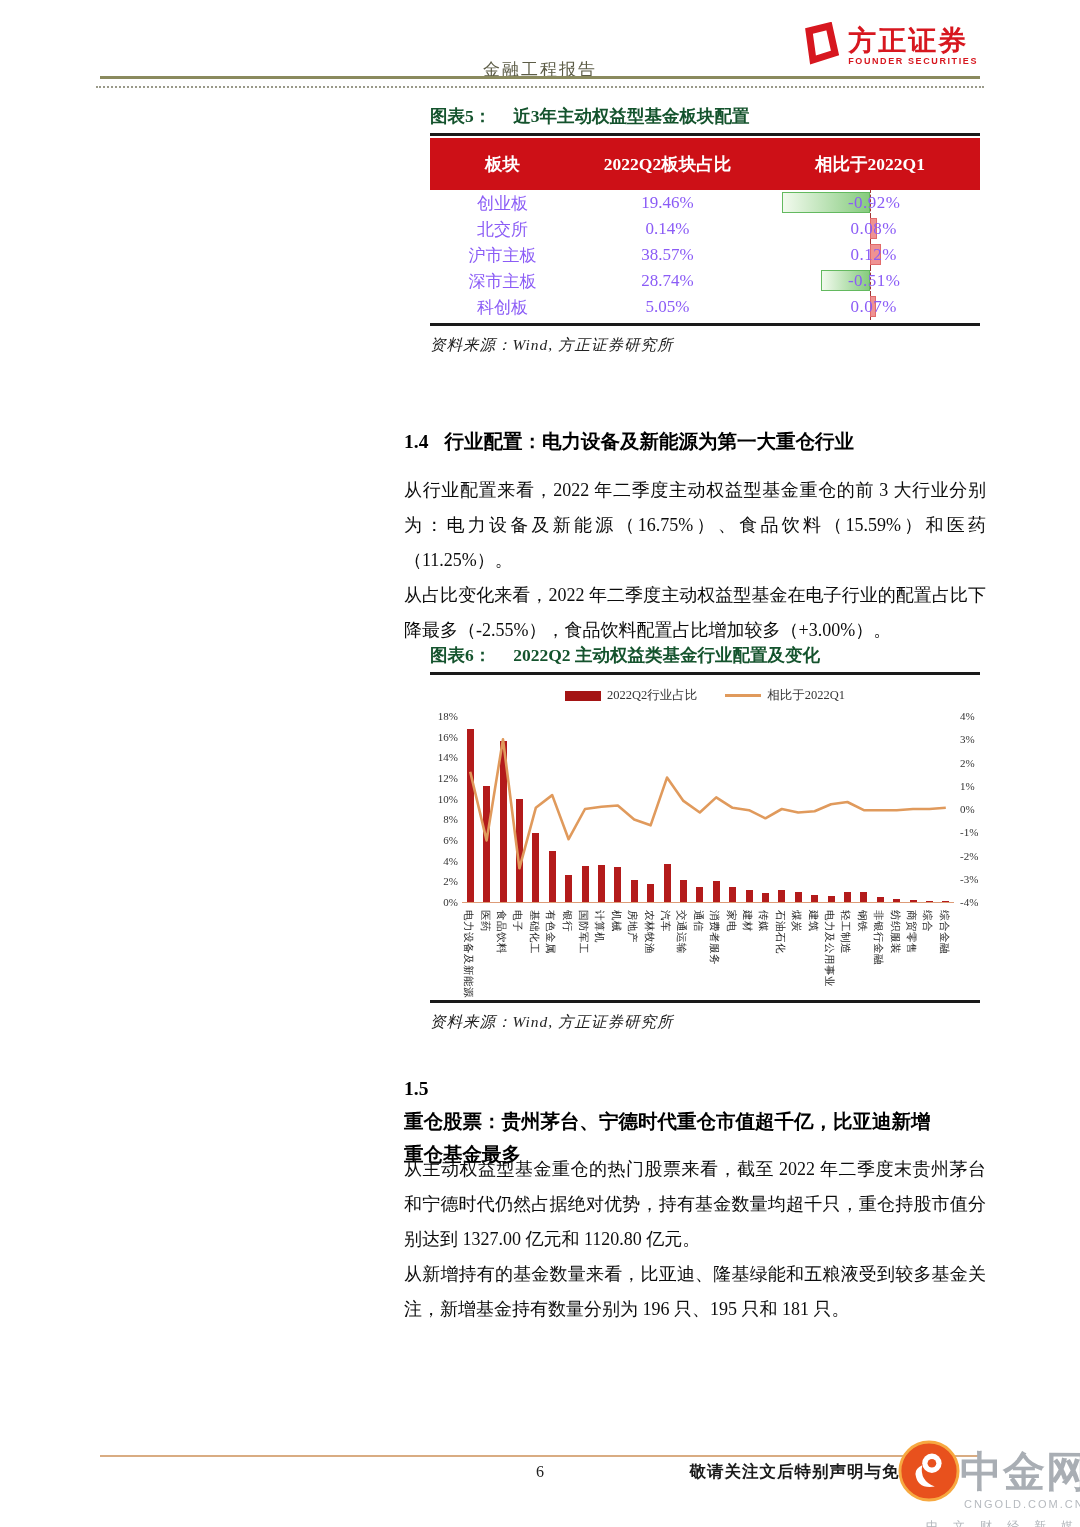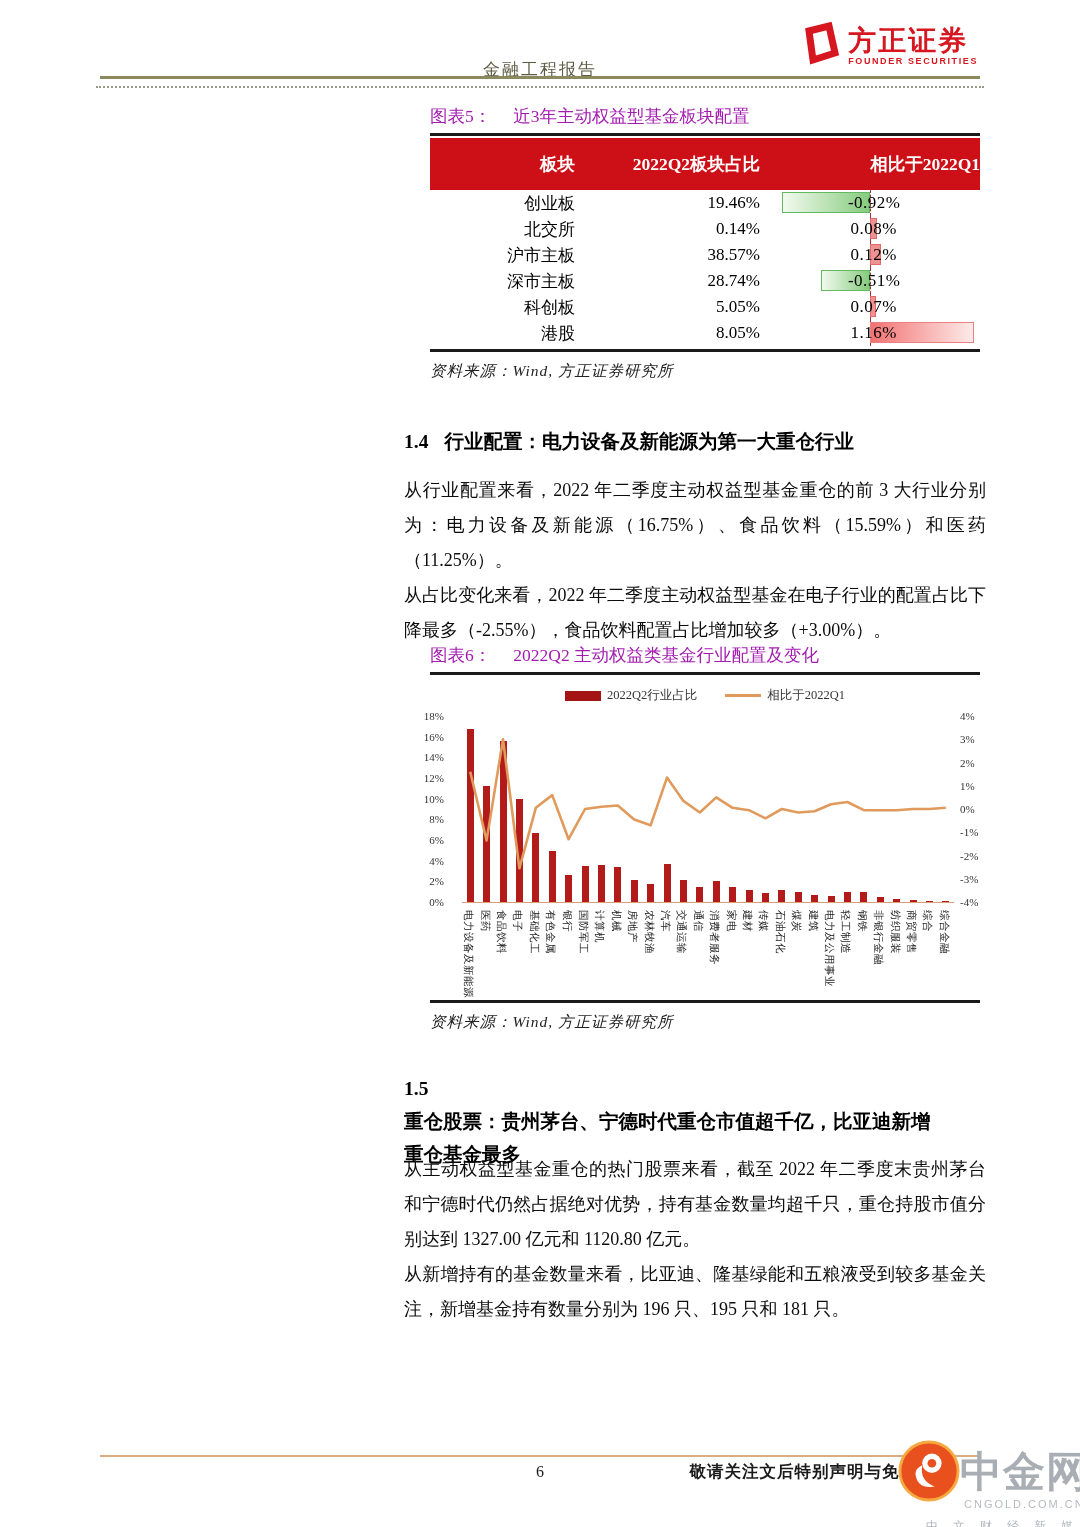--- a/index.html
+++ b/index.html
@@ -10,31 +10,31 @@
   .hdr-rule{position:absolute;left:100px;right:100px;top:76px;border-top:3px solid #8a8a5e;}
   .hdr-dotted{position:absolute;left:96px;right:96px;top:86px;border-top:2px dotted #9a9a8a;}
   .hdr-title{position:absolute;left:0;right:0;top:58px;text-align:center;font-size:17px;color:#5c5c46;letter-spacing:2px;}
   .hdr-title span{background:#fff;padding:0 14px;}
   .logo{position:absolute;right:102px;top:22px;display:flex;align-items:center;gap:8px;}
   .logo-cn{font-size:28px;font-weight:bold;color:#d7171f;font-family:"Liberation Sans","DejaVu Sans",sans-serif;letter-spacing:2px;line-height:30px;}
   .logo-en{font-size:9px;font-weight:bold;color:#d7171f;font-family:"Liberation Sans","DejaVu Sans",sans-serif;letter-spacing:1.6px;}
 
   
   .figblock{position:absolute;left:430px;width:550px;}
-  .figtitle{font-size:17.5px;font-weight:normal;color:#a21caf;line-height:24px;}
+  .figtitle{font-size:17.5px;font-weight:bold;color:#14532d;line-height:24px;}
   .figtitle .flabel{margin-right:22px;}
   .hrule{border-top:3px solid #1a1a1a;margin-top:5px;}
   .source{font-style:italic;font-size:15.5px;color:#222;margin-top:9px;letter-spacing:1px;}
 
   
   .thead{display:flex;background:#cd1017;color:#fff;font-weight:bold;font-size:17.5px;height:52px;align-items:center;margin-top:2px;}
-  .tc{text-align:right;font-family:Liberation Serif, serif;}
+  .tc{text-align:center;font-family:Liberation Serif, serif;}
   .tc1{width:145px;}.tc2{width:185px;}.tc3{width:220px;}
   .trows{position:relative;}
-  .trow{display:flex;height:26px;align-items:center;font-size:17px;color:#000000;}
+  .trow{display:flex;height:26px;align-items:center;font-size:17px;color:#8b5cf6;}
   .trow .tc3{position:relative;height:26px;}
   .trow .tc3::before{content:"";position:absolute;left:110px;top:0;bottom:0;border-left:1.5px dashed #a23535;}
   .dbar{position:absolute;top:2px;height:21px;box-sizing:border-box;z-index:1;}
   .dbar.neg{right:110px;background:linear-gradient(to right,#f2faee,#86cb7e);border:1px solid #63b95f;}
   .dbar.pos{left:110px;background:#ef9292;border:1px solid #e26a6a;}
   .dbar.pos.big{background:linear-gradient(to right,#f27272,#fcebe9);border:1px solid #ea8080;}
   .dlab{position:absolute;left:110px;transform:translateX(-42%);z-index:2;line-height:26px;letter-spacing:0.5px;}
 
   
   .section-head{position:absolute;left:404px;width:582px;font-size:19.5px;font-weight:bold;color:#000;line-height:33px;display:flex;}
@@ -45,21 +45,21 @@
   
   .legend{display:flex;justify-content:center;gap:28px;margin:12px 0 0 0;font-size:12.5px;color:#333;align-items:center;}
   .legend .item{display:flex;align-items:center;gap:6px;}
   .sw-bar{width:36px;height:10px;background:#a41414;}
   .sw-line{width:36px;height:3px;background:#e09a5c;}
   .chart{position:relative;height:292px;margin-top:4px;}
   .yaxis{position:absolute;top:8px;height:186px;font-size:11px;color:#333;}
   .yaxis.left{left:0;width:28px;}
   .yaxis.right{left:528px;width:28px;}
   .ytick{position:absolute;white-space:nowrap;line-height:14px;}
-  .yaxis.left .ytick{right:14px;margin-left:8px;}
+  .yaxis.left .ytick{right:0;margin-left:8px;}
   .yaxis.right .ytick{left:2px;}
   .plot{position:absolute;left:32px;top:8px;width:492px;height:186px;border-bottom:1.5px solid #dd9c78;}
   .cbar{position:absolute;bottom:0;width:7px;}
   .plot svg{position:absolute;left:0;top:0;width:492px;height:186px;overflow:visible;}
   .xlabels{position:absolute;left:32px;top:194px;width:492px;height:98px;}
   .xlabel{position:absolute;top:8px;white-space:nowrap;font-size:10.5px;color:#222;transform-origin:0 0;transform:rotate(90deg);letter-spacing:0.5px;}
 
   
   .ft-rule{position:absolute;left:100px;right:100px;top:1455px;border-top:2px solid #d9ac82;}
   .ft-page{position:absolute;left:0;right:0;top:1463px;text-align:center;font-size:16px;color:#222;}
@@ -137,28 +137,20 @@
             <div class="dbar neg" style="width: 48.8px;"></div>
             <span class="dlab">-0.51%</span>
           </div>
         </div>
         <div class="trow">
           <div class="tc tc1">科创板</div>
           <div class="tc tc2">5.05%</div>
           <div class="tc tc3">
             <div class="dbar pos" style="width: 6.3px;"></div>
             <span class="dlab">0.07%</span>
-          </div>
-        </div>
-        <div class="trow">
-          <div class="tc tc1">港股</div>
-          <div class="tc tc2">8.05%</div>
-          <div class="tc tc3">
-            <div class="dbar pos big" style="width: 104px;"></div>
-            <span class="dlab">1.16%</span>
           </div>
         </div>
       </div>
     <div class="hrule" style="margin-top:3px;"></div>
     <div class="source">资料来源：Wind, 方正证券研究所</div>
   </div>
 
   <div class="section-head" style="top:425px;">
     <span class="num">1.4</span>
     <span>行业配置：电力设备及新能源为第一大重仓行业</span>

